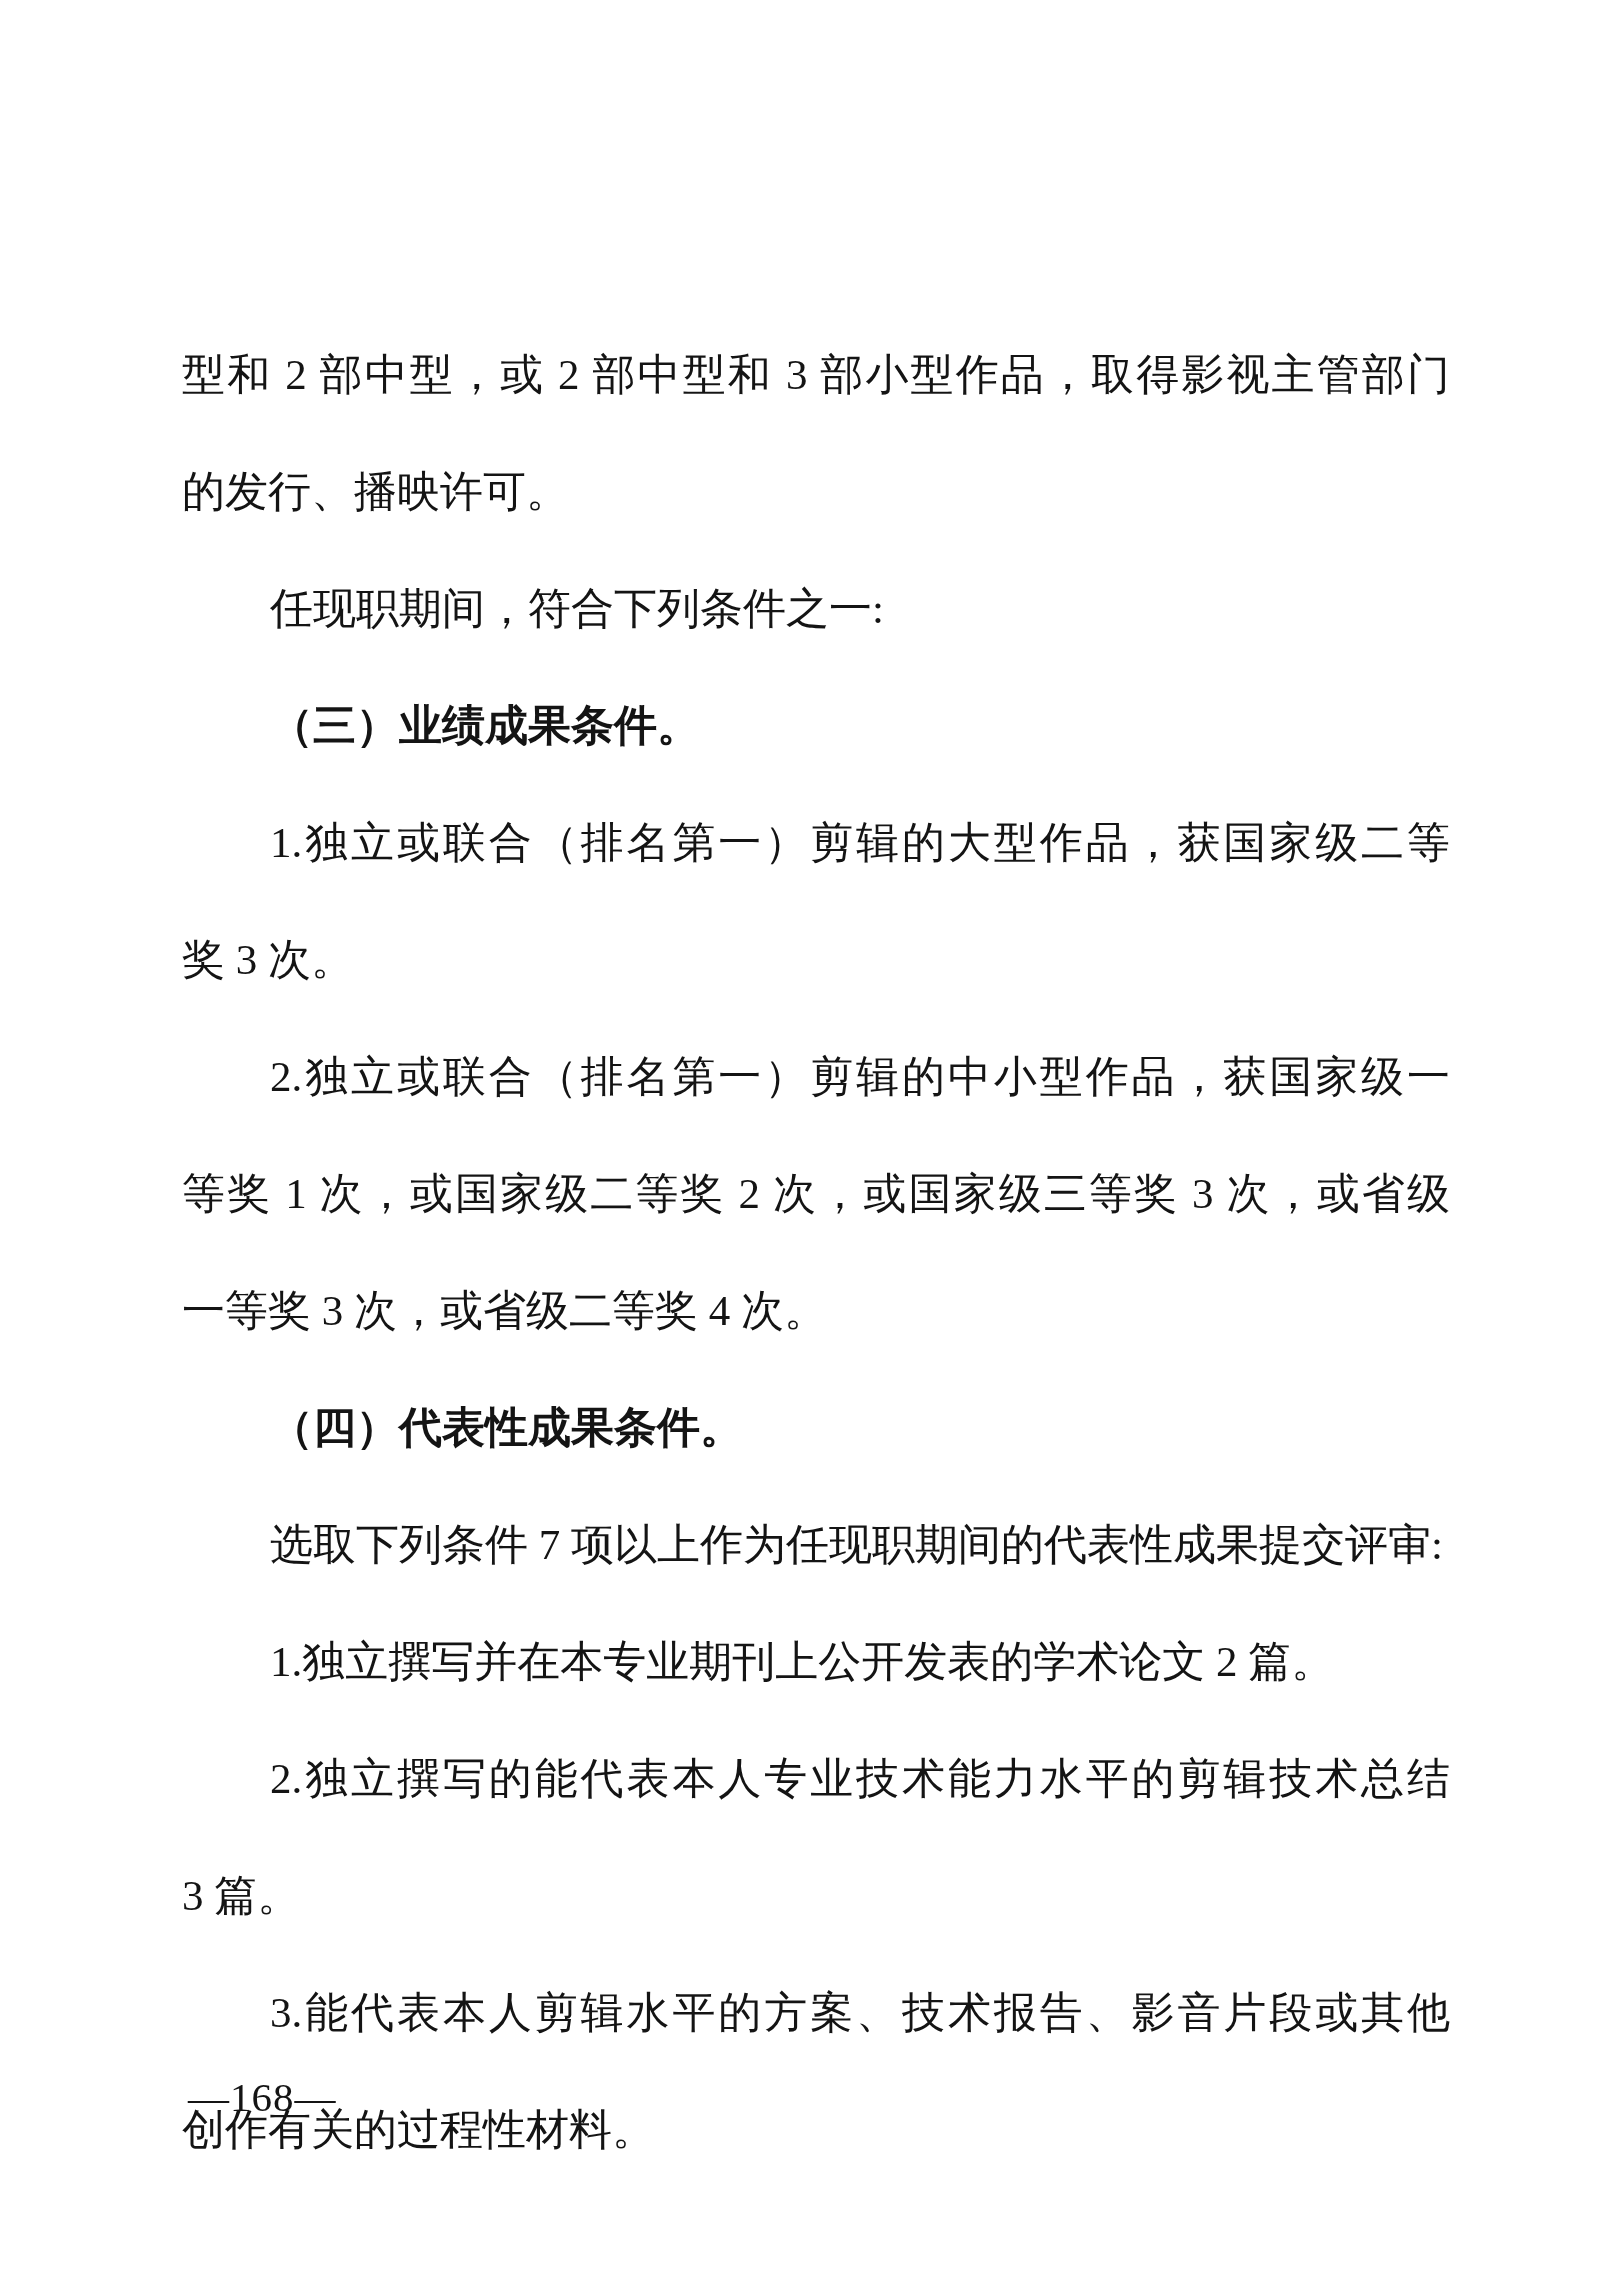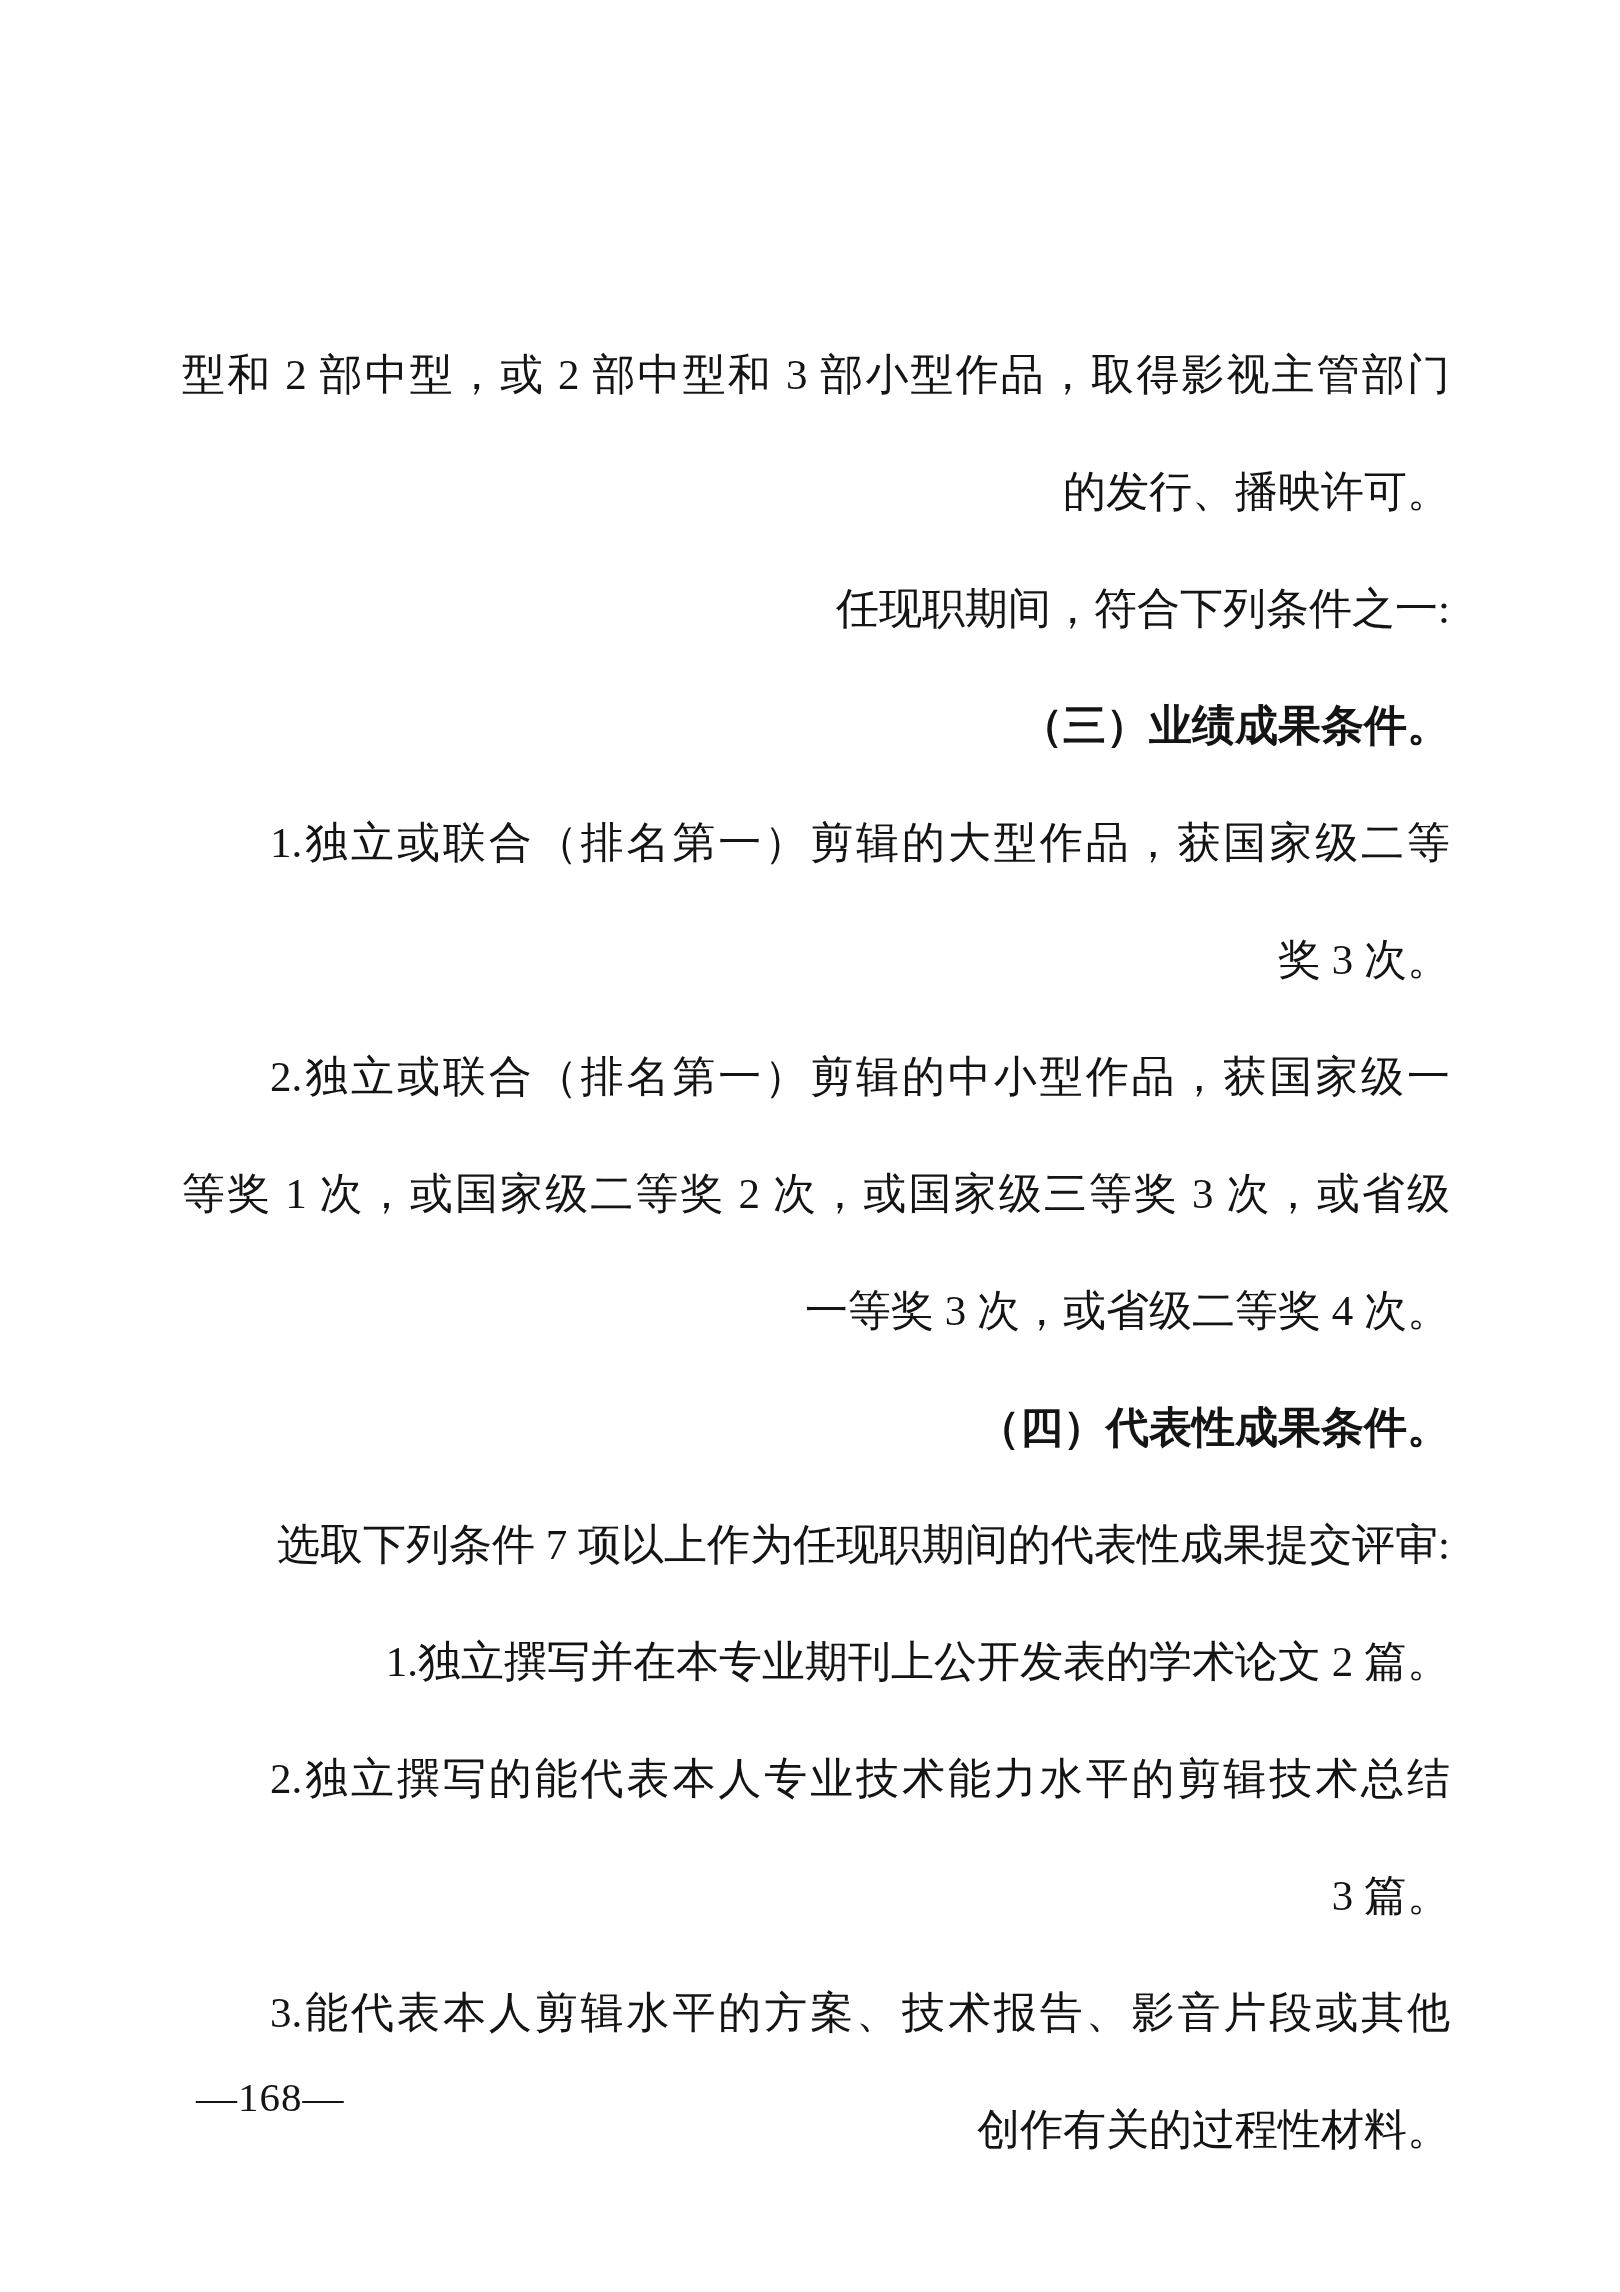--- a/index.html
+++ b/index.html
@@ -15,35 +15,35 @@
   .text-block {
     position: absolute;
     left: 182px;
     top: 295px;
     width: 1268px;
   }
   .line {
     font-size: 43px;
     height: 74px;
     line-height: 74px;
-    text-align: right;
+    text-align: left;
     white-space: nowrap;
     overflow: hidden;
   }
   .line.fill {
     white-space: normal;
     text-align: justify;
     text-align-last: justify;
     word-break: break-all;
   }
   .line.indent { text-indent: 88px; }
   .line.bold { font-weight: bold; }
   .page-number {
     position: absolute;
-    left: 196px;
+    left: 188px;
     top: 2062px;
     font-size: 41px;
     line-height: 71px;
     letter-spacing: 1px;
   }
 </style>
 </head>
 <body>
 
 <div class="text-block">

